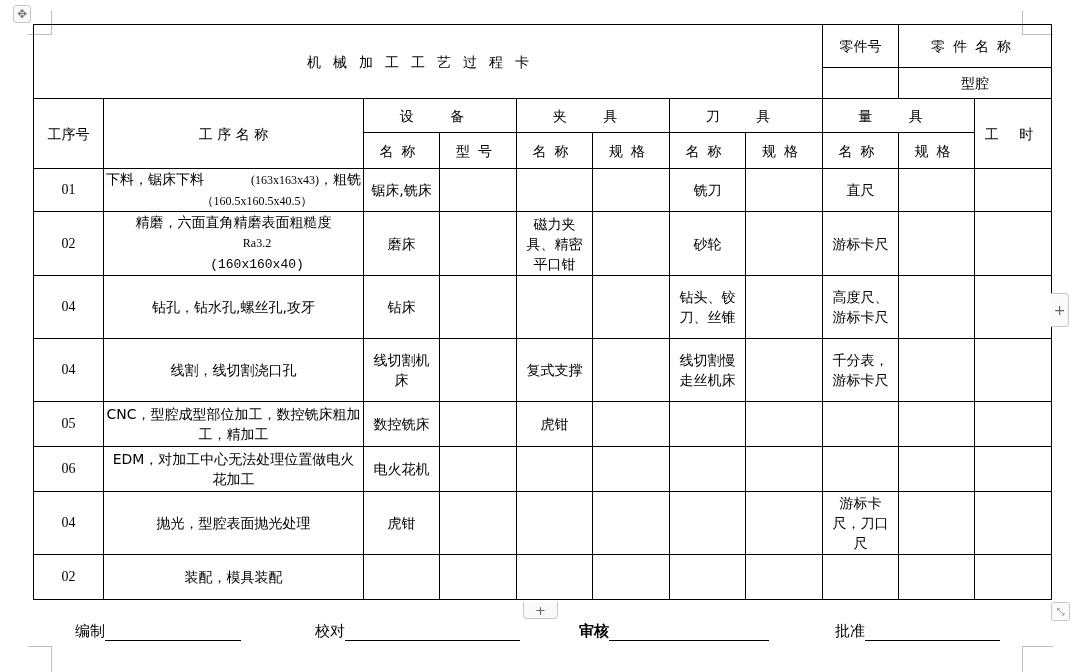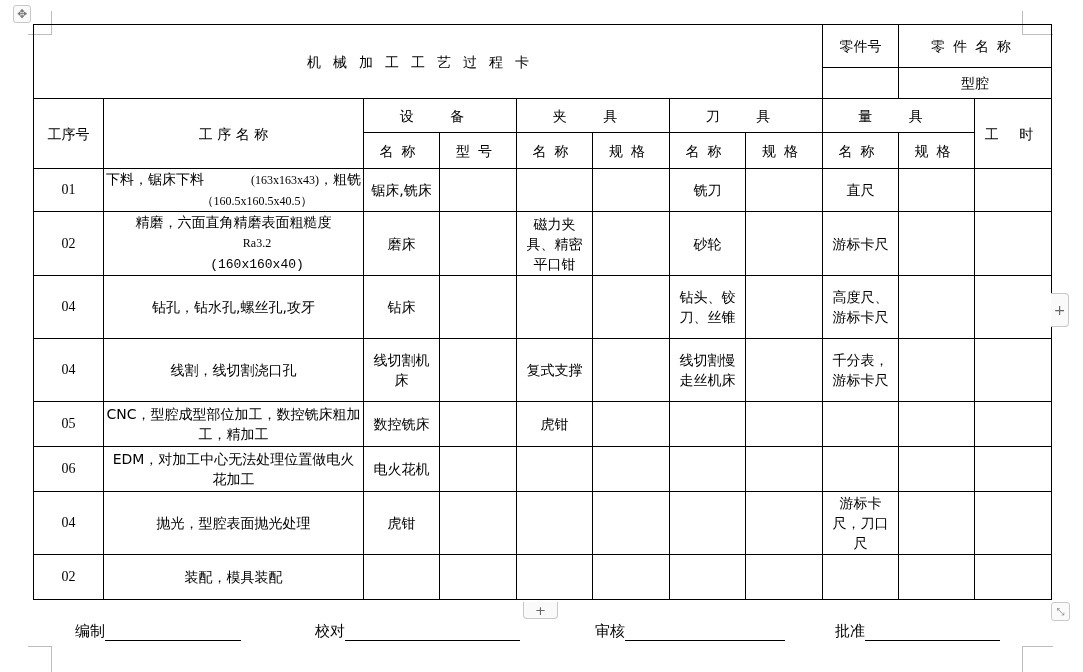--- a/index.html
+++ b/index.html
@@ -202,21 +202,21 @@
 <div class="abs resize">⤡</div>
 
 <div class="abs sig" style="left:75px;">
   <span>编制</span>
   <span class="line" style="width:136px;"></span>
 </div>
 <div class="abs sig" style="left:315px;">
   <span>校对</span>
   <span class="line" style="width:175px;"></span>
 </div>
-<div class="abs sig" style="left:595px;">
+<div class="abs sig" style="left:579px;font-weight:bold;">
   <span>审核</span>
   <span class="line" style="width:160px;"></span>
 </div>
 <div class="abs sig" style="left:835px;text-align:right;">
   <span>批准</span>
   <span class="line" style="width:135px;"></span>
 </div>
 
 <div class="abs corner" style="left:28px;top:646px;width:23px;height:30px;border-right-width:1px;border-top-width:1px;"></div>
 <div class="abs corner" style="left:1022px;top:646px;width:30px;height:30px;border-left-width:1px;border-top-width:1px;"></div>

